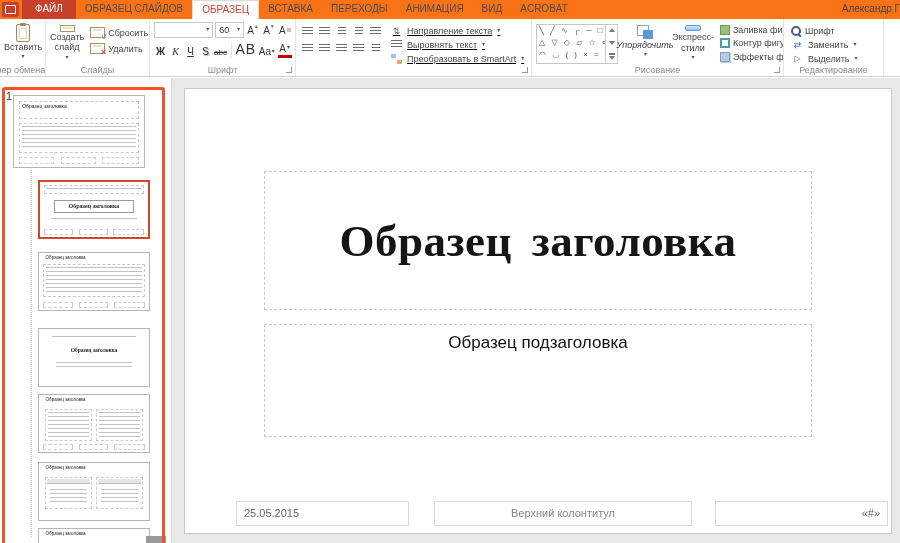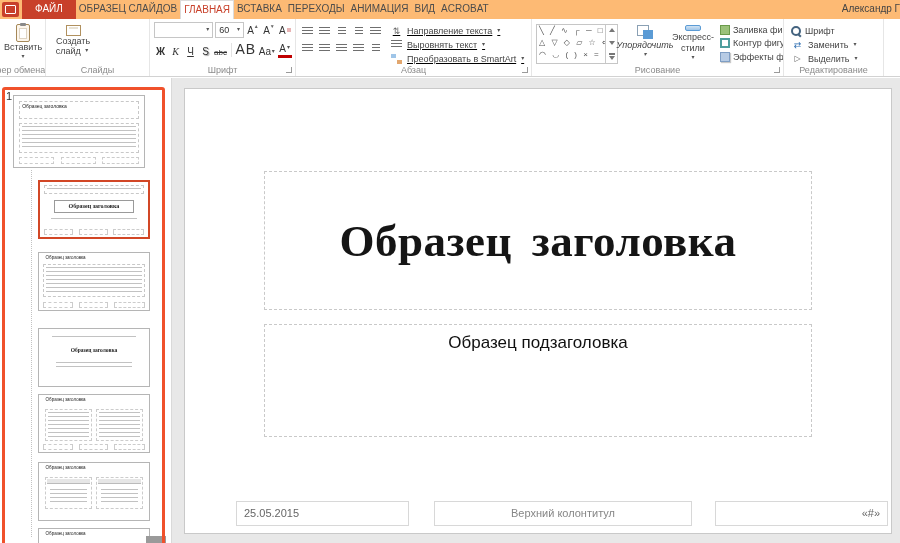--- a/index.html
+++ b/index.html
@@ -1,24 +1,24 @@
 <!DOCTYPE html>
 <html><head>
 <meta charset="utf-8">
 <style>
   * { margin:0; padding:0; box-sizing:border-box; }
   html,body { width:900px; height:543px; overflow:hidden; background:#fff;
               font-family:"Liberation Sans", sans-serif; }
   .stage { position:relative; width:900px; height:543px; overflow:hidden; background:#fff; }
 
   
-  .tabbar { position:absolute; top:0; left:0; right:0; height:19px; background:#fdba74; display:flex; align-items:stretch; }
+  .tabbar { position:absolute; top:0; left:0; right:0; height:19px; background:#f97316; display:flex; align-items:stretch; }
   .appicon { width:17px; height:15px; margin:2px 3px 0 2px; background:#C8402A; border-radius:2px; position:relative; flex:0 0 auto; }
   .appicon::after { content:""; position:absolute; left:3px; top:3px; right:3px; bottom:3px; border:1px solid #fff; border-radius:1px; }
-  .tab { font-size:10px; line-height:18px; padding:0 3px; color:#4c4c4c; white-space:nowrap; cursor:default; }
+  .tab { font-size:10px; line-height:18px; padding:0 9px; color:#4c4c4c; white-space:nowrap; cursor:default; }
   .tab-file { background:#C8402A; color:#fff; padding:0 13px; }
   .tab.active { color:#C8402A; border:1px solid #dcdcdc; border-bottom:none; background:#fff; }
   .user { margin-left:auto; font-size:10px; line-height:18px; color:#444; white-space:nowrap; overflow:hidden; }
 
   
   .ribbon { position:absolute; top:19px; left:0; right:0; height:58px; background:#fff;
             border-bottom:1px solid #d2d2d2; display:flex; }
   .group { position:relative; height:100%; border-right:1px solid #e6e6e6; padding:3px 3px 13px 4px; overflow:hidden; }
   .glabel { position:absolute; bottom:1px; left:0; right:0; text-align:center; font-size:9px; color:#8b8b8b; white-space:nowrap; }
   .launcher { position:absolute; right:3px; bottom:3px; width:6px; height:6px;
@@ -164,21 +164,21 @@
 </style>
 </head>
 <body>
 
 <div class="stage">
 
   <div class="tabbar">
     <div class="appicon"></div>
     <div class="tab tab-file">ФАЙЛ</div>
     <div class="tab">ОБРАЗЕЦ СЛАЙДОВ</div>
-    <div class="tab active">ГЛАВНАЯ</div>
+    <div class="tab active">ОБРАЗЕЦ</div>
     <div class="tab">ВСТАВКА</div>
     <div class="tab">ПЕРЕХОДЫ</div>
     <div class="tab">АНИМАЦИЯ</div>
     <div class="tab">ВИД</div>
     <div class="tab">ACROBAT</div>
     <div class="user">Александр Г</div>
   </div>
 
   <div class="ribbon">
 
@@ -190,20 +190,30 @@
       </div>
       <div class="glabel">Буфер обмена</div>
     </div>
 
     <div class="group g-slides">
       <div class="vbtn newslide">
         <span class="mini-slide"></span>
         <div class="lbl2"><span>Создать слайд</span>
           <span class="caret"></span></div>
       </div>
+      <div class="slides-col">
+        <div class="btn-sm">
+          <span class="mini-slide i-reset-mark"></span>
+          <span>Сбросить</span>
+        </div>
+        <div class="btn-sm">
+          <span class="mini-slide i-del-mark"></span>
+          <span>Удалить</span>
+        </div>
+      </div>
       <div class="glabel">Слайды</div>
     </div>
 
     <div class="group g-font">
       <div class="row">
         <div class="combo font-name">
           <span></span>
             <span class="caret"></span>
         </div>
         <div class="combo font-size">
@@ -304,21 +314,20 @@
           <span class="caret"></span>
         </div>
         <div class="btn-sm">
           <span class="pi">
               <span class="i-sa"></span>
             </span>
           <span>Преобразовать в SmartArt</span>
           <span class="caret"></span>
         </div>
       </div>
-      <div class="glabel">Абзац</div>
       <div class="launcher"></div>
     </div>
 
     <div class="group g-draw">
       <div class="gallery">
         <div class="shape-rows">
           <div class="srow">╲ ╱ ∿ ┌ ─ □ ○</div>
           <div class="srow">△ ▽ ◇ ▱ ☆ ⇐ ⇒</div>
           <div class="srow">◠ ◡ ( ) × =</div>
         </div>

